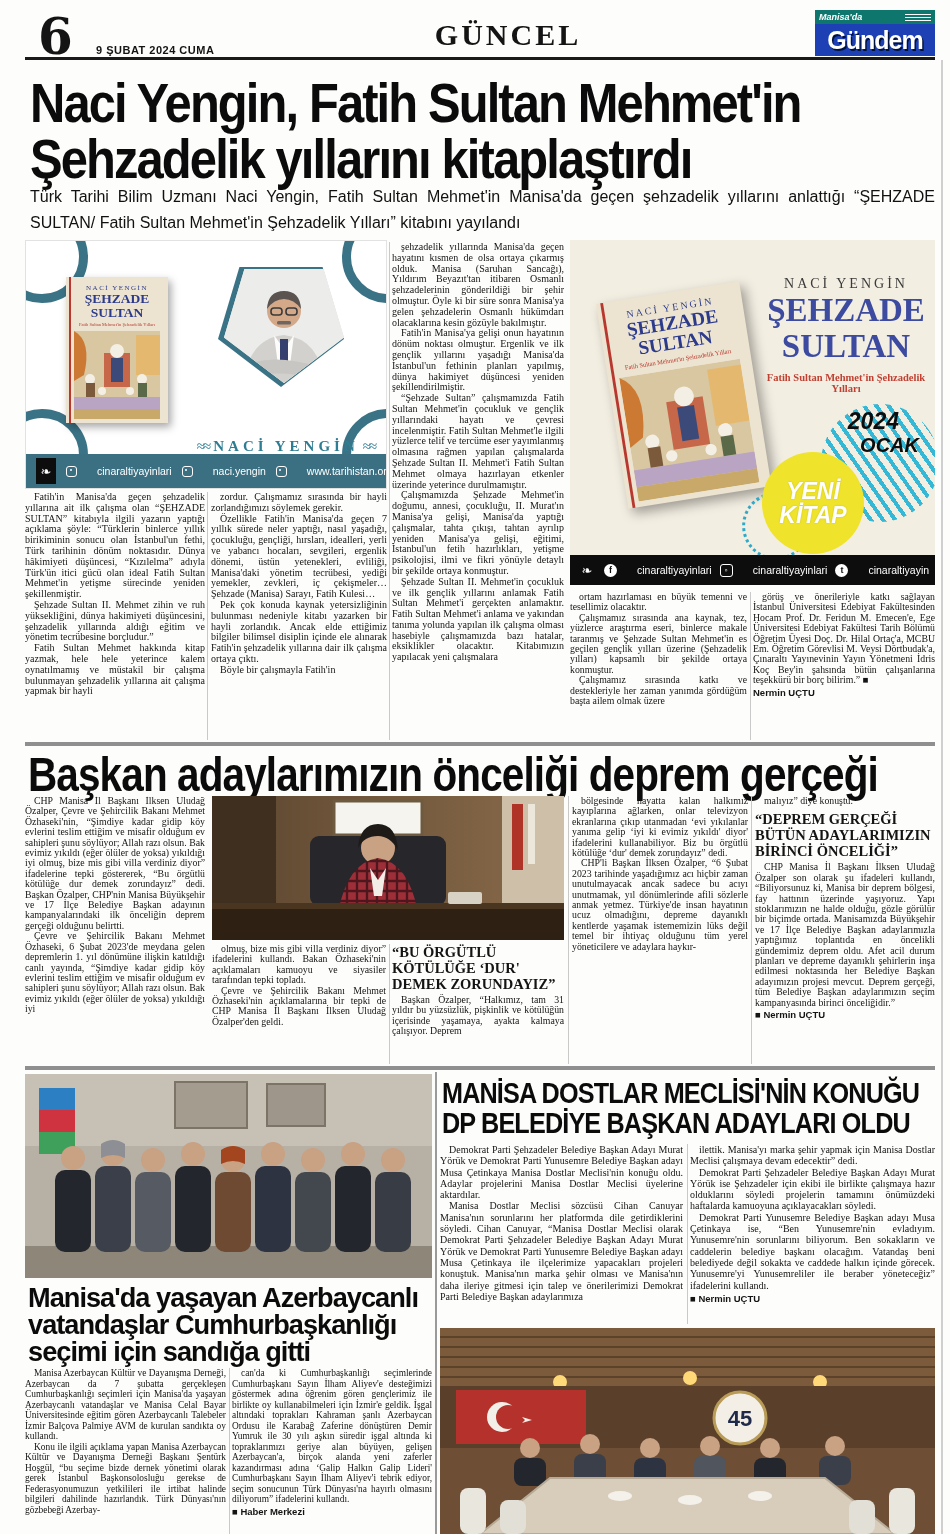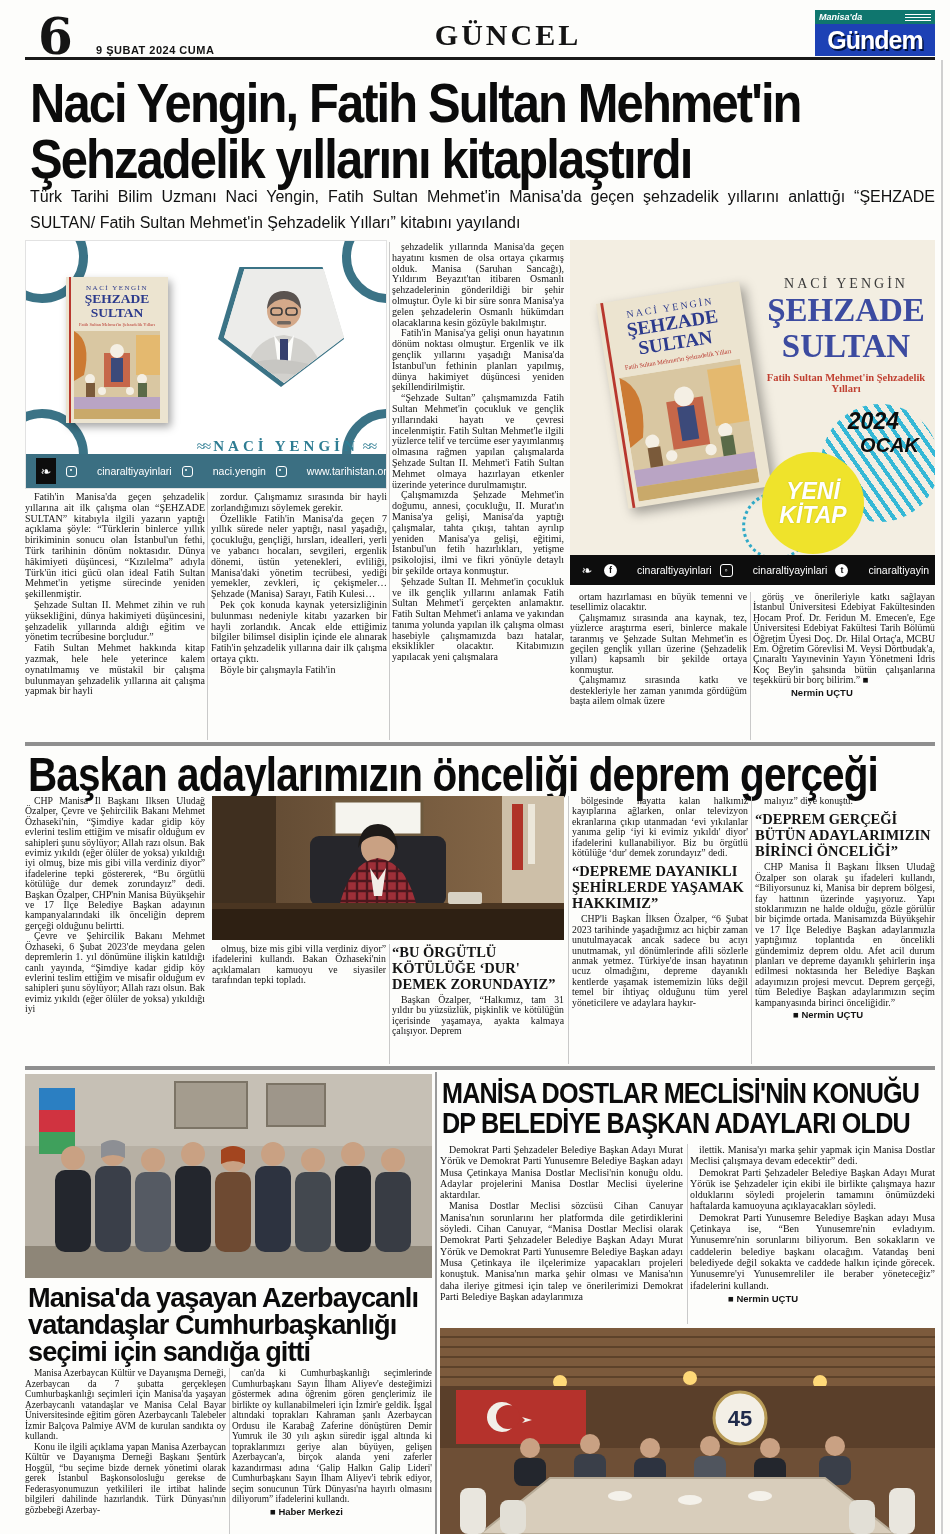--- a/index.html
+++ b/index.html
@@ -32,21 +32,21 @@
   .deck{font-family:"Liberation Sans",sans-serif;font-size:16px;line-height:26px;text-align:justify;color:#111;}
 
   
   .bodycol{text-align:justify;overflow:hidden;font-size:10px;line-height:10.8px;}
   .bodycol p{margin:0;text-indent:9px;}
   .lh104{font-size:9.8px;line-height:10.4px;}
   .botcol{font-size:10px;line-height:11.3px;}
   .botcol2{font-size:9.4px;line-height:10.5px;}
   .colhead{font-weight:700;font-size:14.5px;line-height:16px;text-align:left;text-indent:0!important;
            margin:5px 0 3px;}
-  .byline{font-family:"Liberation Sans",sans-serif;font-weight:700;font-size:9.5px;text-indent:0;margin-top:2px;margin-left:38px;}
+  .byline{font-family:"Liberation Sans",sans-serif;font-weight:700;font-size:9.5px;text-indent:0;margin-top:2px;}
 
   
   .card{background:#fff;border:1px solid #e2e2e2;overflow:hidden;}
   .arc{position:absolute;width:74px;height:74px;border:9px solid #3b7386;border-radius:50%;}
   .tealbar{position:absolute;left:0;right:0;bottom:0;height:34px;background:#3b6f82;display:flex;
            align-items:center;gap:10px;padding:0 10px;color:#fff;
            font-family:"Liberation Sans",sans-serif;font-size:10.5px;}
   .pub-logo{width:20px;height:26px;background:#0d0d0d;color:#fff;display:flex;align-items:center;
             justify-content:center;font-size:13px;flex:0 0 auto;}
   .handle{display:flex;align-items:center;gap:20px;white-space:nowrap;}
@@ -312,30 +312,30 @@
       <path d="M126 116 Q136 66 166 62 Q196 66 206 116 Z" fill="url(#plaid)"></path>
       <path d="M158 72 L166 84 L174 72 L170 100 L162 100 Z" fill="#f2ede6"></path>
       <rect y="112" width="352" height="32" fill="#2e2013"></rect>
       <rect y="107" width="352" height="6" fill="#4a3521"></rect>
       <rect x="236" y="96" width="34" height="12" rx="2" fill="#d8d2c4"></rect>
     </svg>
   </div>
 
   <div class="abs bodycol lh104" style="left:212px;top:944px;width:174px;height:120px;">
       <p>olmuş, bize mis gibi villa verdiniz diyor” ifadelerini kullandı. Bakan Özhaseki'nin açıklamaları kamuoyu ve siyasiler tarafından tepki topladı.</p>
+      <p>Çevre ve Şehircilik Bakanı Mehmet Özhaseki'nin açıklamalarına bir tepki de CHP Manisa İl Başkanı İlksen Uludağ Özalper'den geldi.</p>
     </div>
 
   <div class="abs bodycol lh104" style="left:392px;top:944px;width:172px;height:120px;">
     <div class="colhead" style="margin-top:0;">“BU ÖRGÜTLÜ KÖTÜLÜĞE ‘DUR' DEMEK ZORUNDAYIZ”</div>
     <span><p>Başkan Özalper, “Halkımız, tam 31 yıldır bu yüzsüzlük, pişkinlik ve kötülüğün içerisinde yaşamaya, ayakta kalmaya çalışıyor. Deprem</p></span>
   </div>
 
   <div class="abs bodycol lh104" style="left:572px;top:796px;width:176px;height:268px;">
     <span><p>bölgesinde hayatta kalan halkımız kayıplarına ağlarken, onlar televizyon ekranlarına çıkıp utanmadan ‘evi yıkılanlar yanıma gelip ‘iyi ki evimiz yıkıldı' diyor' ifadelerini kullanabiliyor. Biz bu örgütlü kötülüğe ‘dur' demek zorundayız” dedi.</p></span>
-    <div class="colhead">“DEPREME DAYANIKLI ŞEHİRLERDE YAŞAMAK HAKKIMIZ”</div>
     <span><p>CHP'li Başkan İlksen Özalper, “6 Şubat 2023 tarihinde yaşadığımız acı hiçbir zaman unutulmayacak ancak sadece bu acıyı unutmamak, yıl dönümlerinde afili sözlerle anmak yetmez. Türkiye'de insan hayatının ucuz olmadığını, depreme dayanıklı kentlerde yaşamak istememizin lüks değil temel bir ihtiyaç olduğunu tüm yerel yöneticilere ve adaylara haykır-</p></span>
   </div>
 
   <div class="abs bodycol lh104" style="left:755px;top:796px;width:180px;height:268px;">
     <span><p>malıyız” diye konuştu.</p></span>
     <div class="colhead">“DEPREM GERÇEĞİ BÜTÜN ADAYLARIMIZIN BİRİNCİ ÖNCELİĞİ”</div>
     <span><p>CHP Manisa İl Başkanı İlksen Uludağ Özalper son olarak şu ifadeleri kullandı, “Biliyorsunuz ki, Manisa bir deprem bölgesi, fay hattının üzerinde yaşıyoruz. Yapı stoklarımızın ne halde olduğu, gözle görülür bir biçimde ortada. Manisamızda Büyükşehir ve 17 İlçe Belediye Başkan adaylarımızla yaptığımız toplantıda en öncelikli gündemimiz deprem oldu. Afet acil durum planları ve depreme dayanıklı şehirlerin inşa edilmesi noktasında her Belediye Başkan adayımızın projesi mevcut. Deprem gerçeği, tüm Belediye Başkan adaylarımızın seçim kampanyasında birinci önceliğidir.”</p></span>
     <div class="byline">■ Nermin UÇTU</div>
   </div>
 

